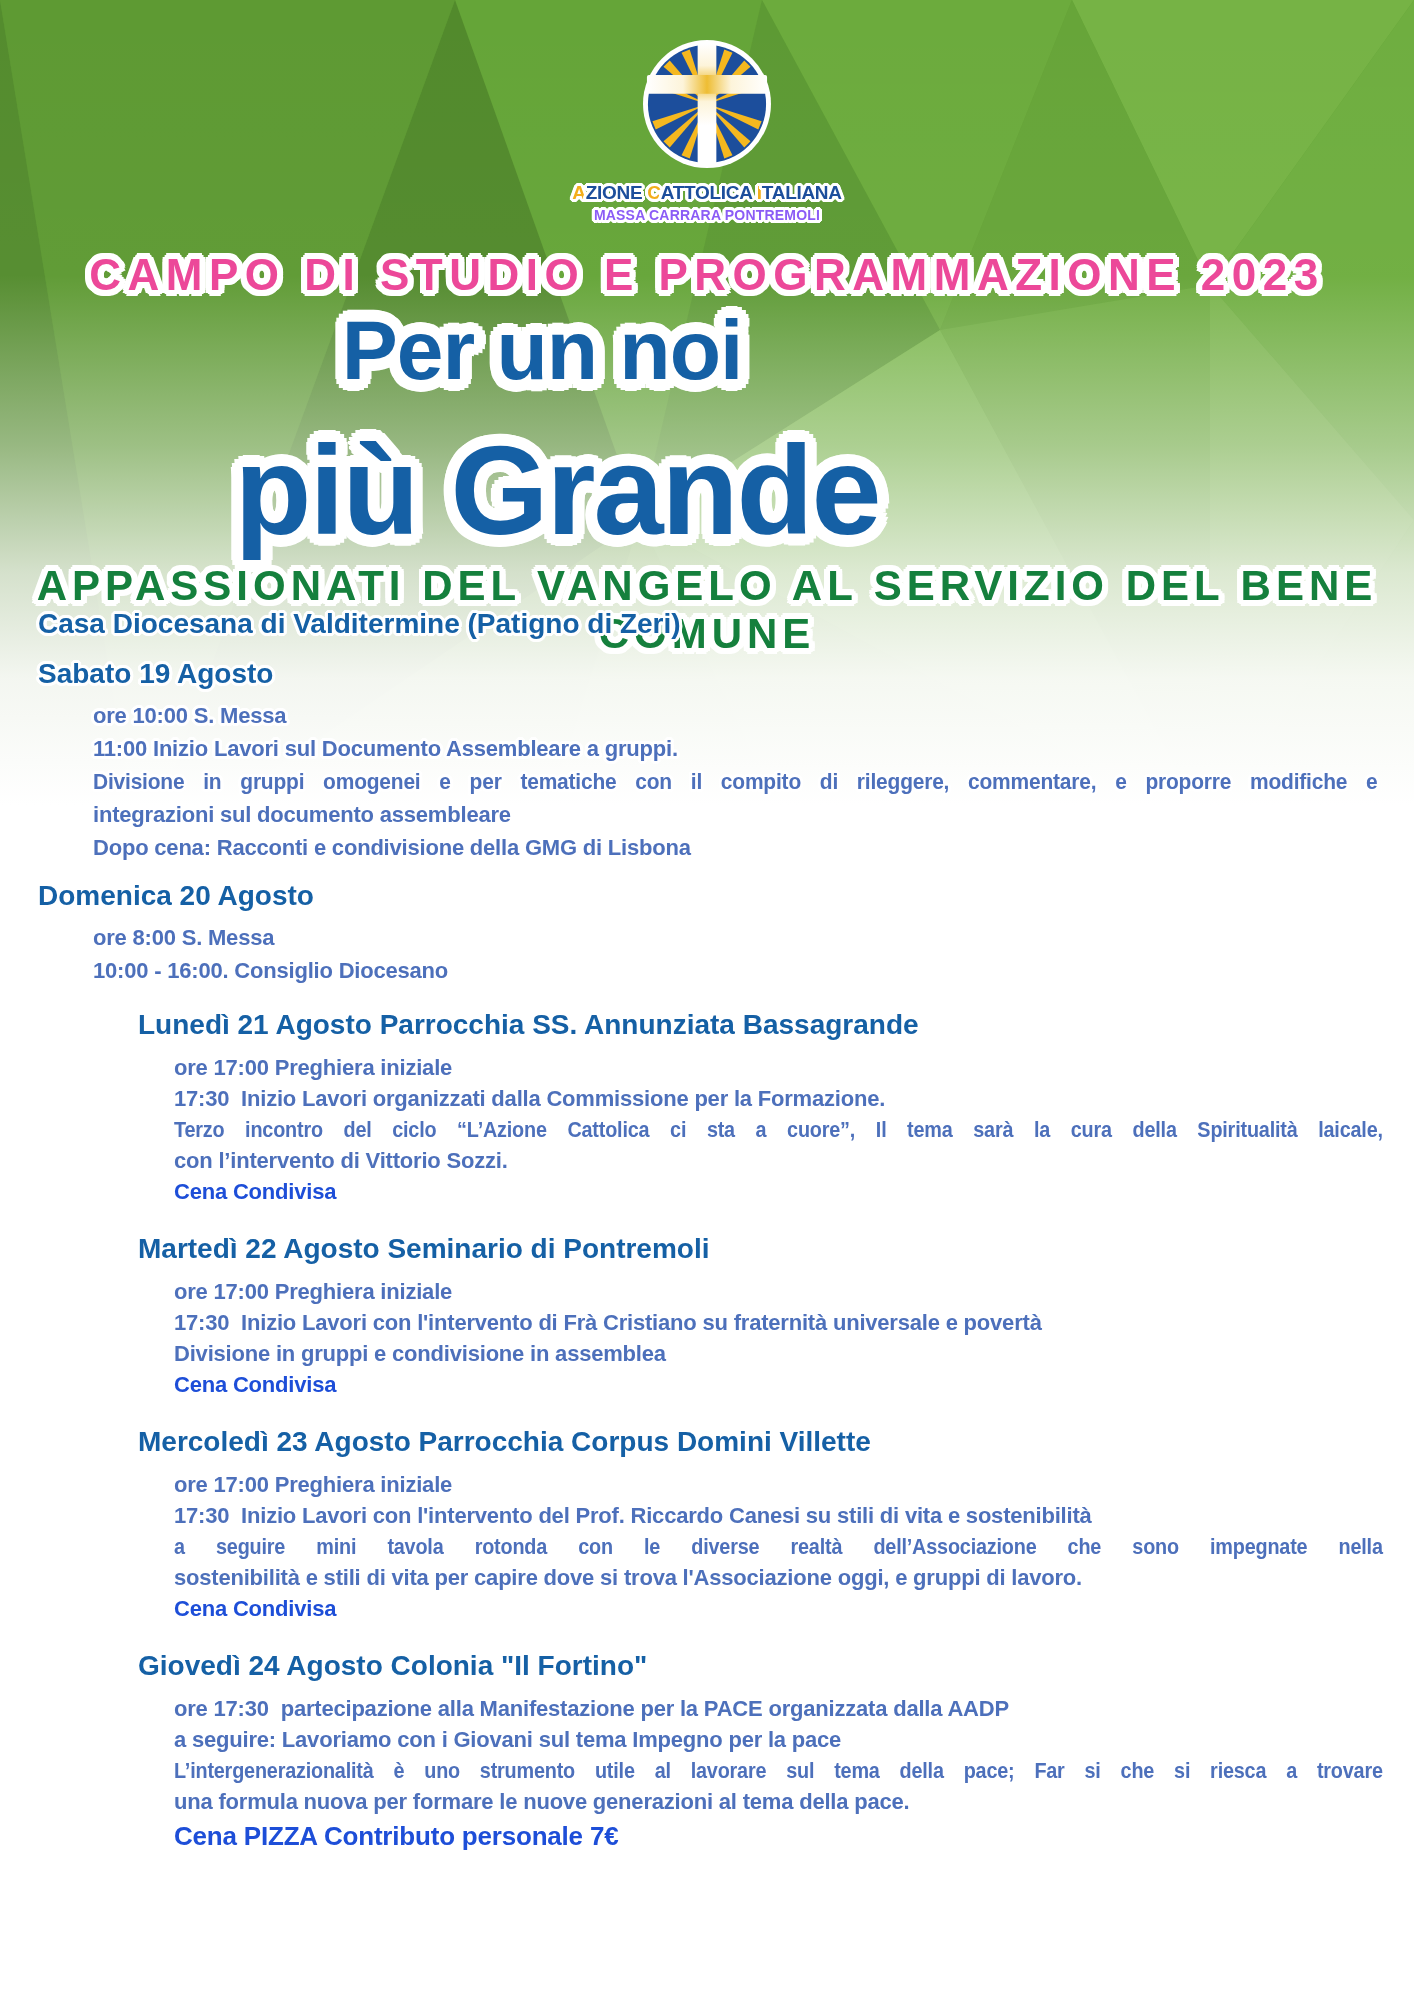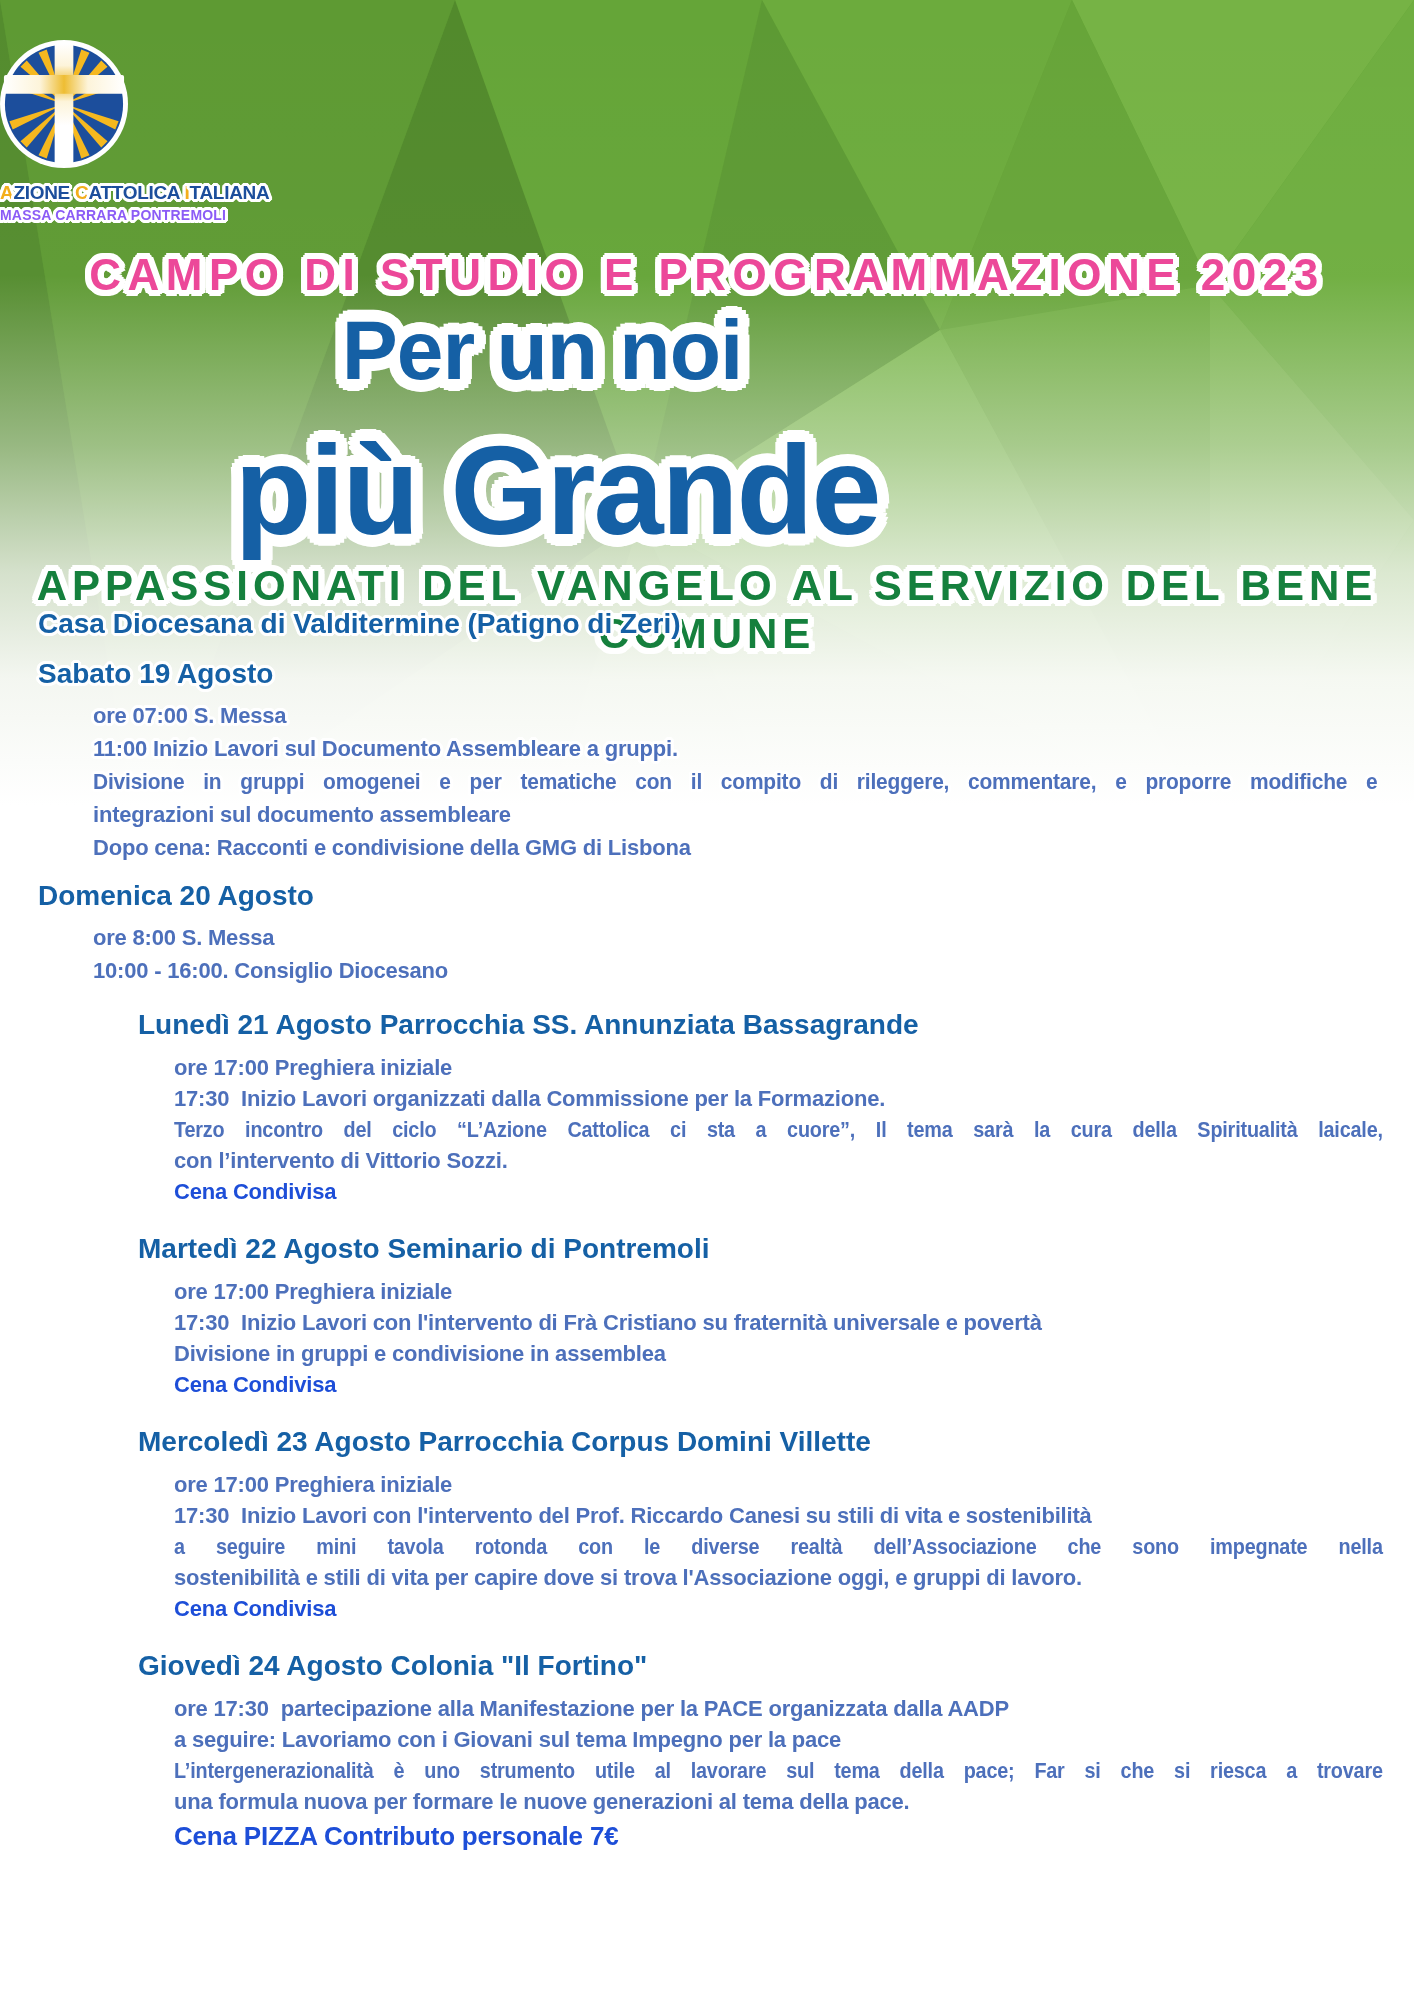--- a/index.html
+++ b/index.html
@@ -38,21 +38,21 @@
     2px 2px #fff,-2px 2px #fff,2px -2px #fff,-2px -2px #fff;}
   .olg{text-shadow:
     12px 0 #fff,-12px 0 #fff,0 12px #fff,0 -12px #fff,
     8.5px 8.5px #fff,-8.5px 8.5px #fff,8.5px -8.5px #fff,-8.5px -8.5px #fff,
     11px 4.5px #fff,11px -4.5px #fff,-11px 4.5px #fff,-11px -4.5px #fff,
     4.5px 11px #fff,-4.5px 11px #fff,4.5px -11px #fff,-4.5px -11px #fff,
     7px 0 #fff,-7px 0 #fff,0 7px #fff,0 -7px #fff,
     5px 5px #fff,-5px 5px #fff,5px -5px #fff,-5px -5px #fff,
     3px 0 #fff,-3px 0 #fff,0 3px #fff,0 -3px #fff;}
   
-  .logo-wrap{position:absolute;top:40px;left:0;right:0;}
+  .logo-wrap{position:absolute;top:40px;left:0;right:0;text-align:center;}
   .logo-badge{display:inline-block;width:128px;height:128px;}
   .logo-org{margin-top:10px;font-size:19px;font-weight:bold;letter-spacing:-0.3px;color:#1c4e9c;}
   .logo-org .init{color:#f3ae1b;}
   .logo-sub{margin-top:3px;font-size:14px;font-weight:bold;letter-spacing:0.2px;color:#8b5cf6;}
   .kicker{
     position:absolute;top:250px;left:0;width:100%;
     text-align:center;font-size:44px;font-weight:bold;letter-spacing:6.5px;
     color:#ec4899;
   }
   .title-l1{
@@ -175,21 +175,21 @@
 
   <div class="schedule">
 
     <div class="grpA">
       <div class="venue osm">Casa Diocesana di Valditermine (Patigno di Zeri)</div>
 
 
       <div class="dayA">
         <div class="day-title osm">Sabato 19 Agosto</div>
         <div class="body">
-          <div class="line osm">ore 07:00 S. Messa</div>
+          <div class="line osm">ore 10:00 S. Messa</div>
           <div class="line osm">11:00 Inizio Lavori sul Documento Assembleare a gruppi.</div>
           <div class="line osm jfull-a">Divisione in gruppi omogenei e per tematiche con il compito di rileggere, commentare, e proporre modifiche e</div>
           <div class="line osm">integrazioni sul documento assembleare</div>
           <div class="line osm">Dopo cena: Racconti e condivisione della GMG di Lisbona</div>
         </div>
       </div>
 
       <div class="dayA">
         <div class="day-title osm">Domenica 20 Agosto</div>
         <div class="body">

